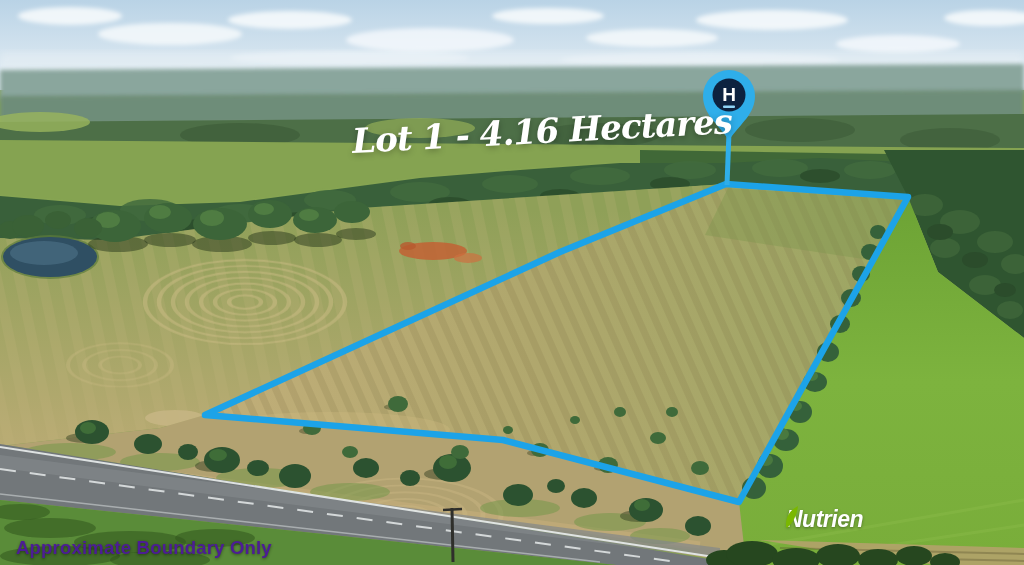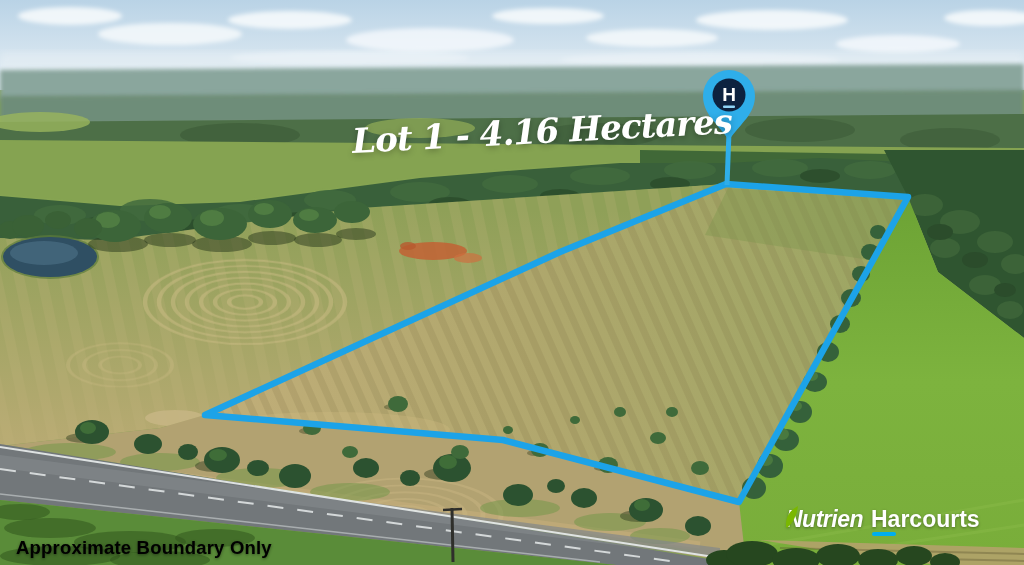--- a/index.html
+++ b/index.html
@@ -9,21 +9,21 @@
   }
   .stage svg.scene{position:absolute;left:0;top:0;display:block;}
   .lot-label{
     position:absolute;left:352px;top:112px;width:340px;
     font-family:"DejaVu Serif",serif;font-style:italic;font-weight:bold;
     font-size:34px;color:#ffffff;letter-spacing:-1px;white-space:nowrap;
     transform:rotate(-3deg);text-shadow:0 2px 6px rgba(0,0,0,.28);
   }
   .disclaimer{
     position:absolute;left:16px;top:537px;
-    font-size:18.5px;font-weight:bold;color:#000000;letter-spacing:.2px;
+    font-size:18.5px;font-weight:bold;color:#4c1d95;letter-spacing:.2px;
     text-shadow:0 1px 3px rgba(0,0,0,.45);white-space:nowrap;
   }
   .brand{
     position:absolute;left:786px;top:506px;display:flex;align-items:baseline;gap:8px;
     color:#ffffff;font-weight:bold;text-shadow:0 1px 3px rgba(0,0,0,.38);white-space:nowrap;
   }
   .brand .nutrien-wrap{position:relative;display:inline-block;}
   .brand .nutrien{font-style:italic;font-size:23px;letter-spacing:-.5px;}
   .brand .leaf{position:absolute;left:-2px;top:0px;pointer-events:none;}
   .brand .harcourts-wrap{position:relative;display:inline-block;}
@@ -390,18 +390,14 @@
 
   <div class="disclaimer">Approximate Boundary Only</div>
 
   <div class="brand">
     <span class="nutrien-wrap">
       <svg class="leaf" width="15" height="23" viewBox="0 0 15 23">
         <path d="M2,21 C1,11 6,4 14,0 C13,9 9,17 3,22 Z" fill="#7AB800"></path>
       </svg>
       <span class="nutrien">Nutrien</span>
     </span>
-    <span class="harcourts-wrap">
-      <span class="harcourts">Harcourts</span>
-      <span class="hc-underline"></span>
-    </span>
   </div>
 </div>
 
 </body></html>

